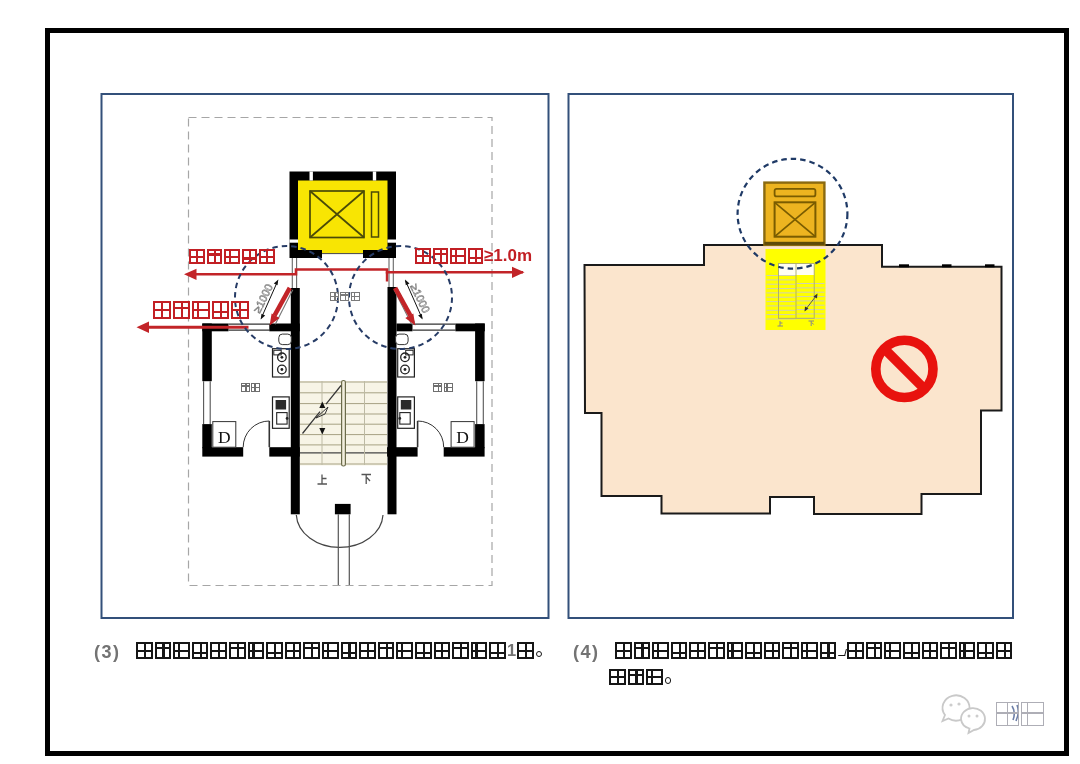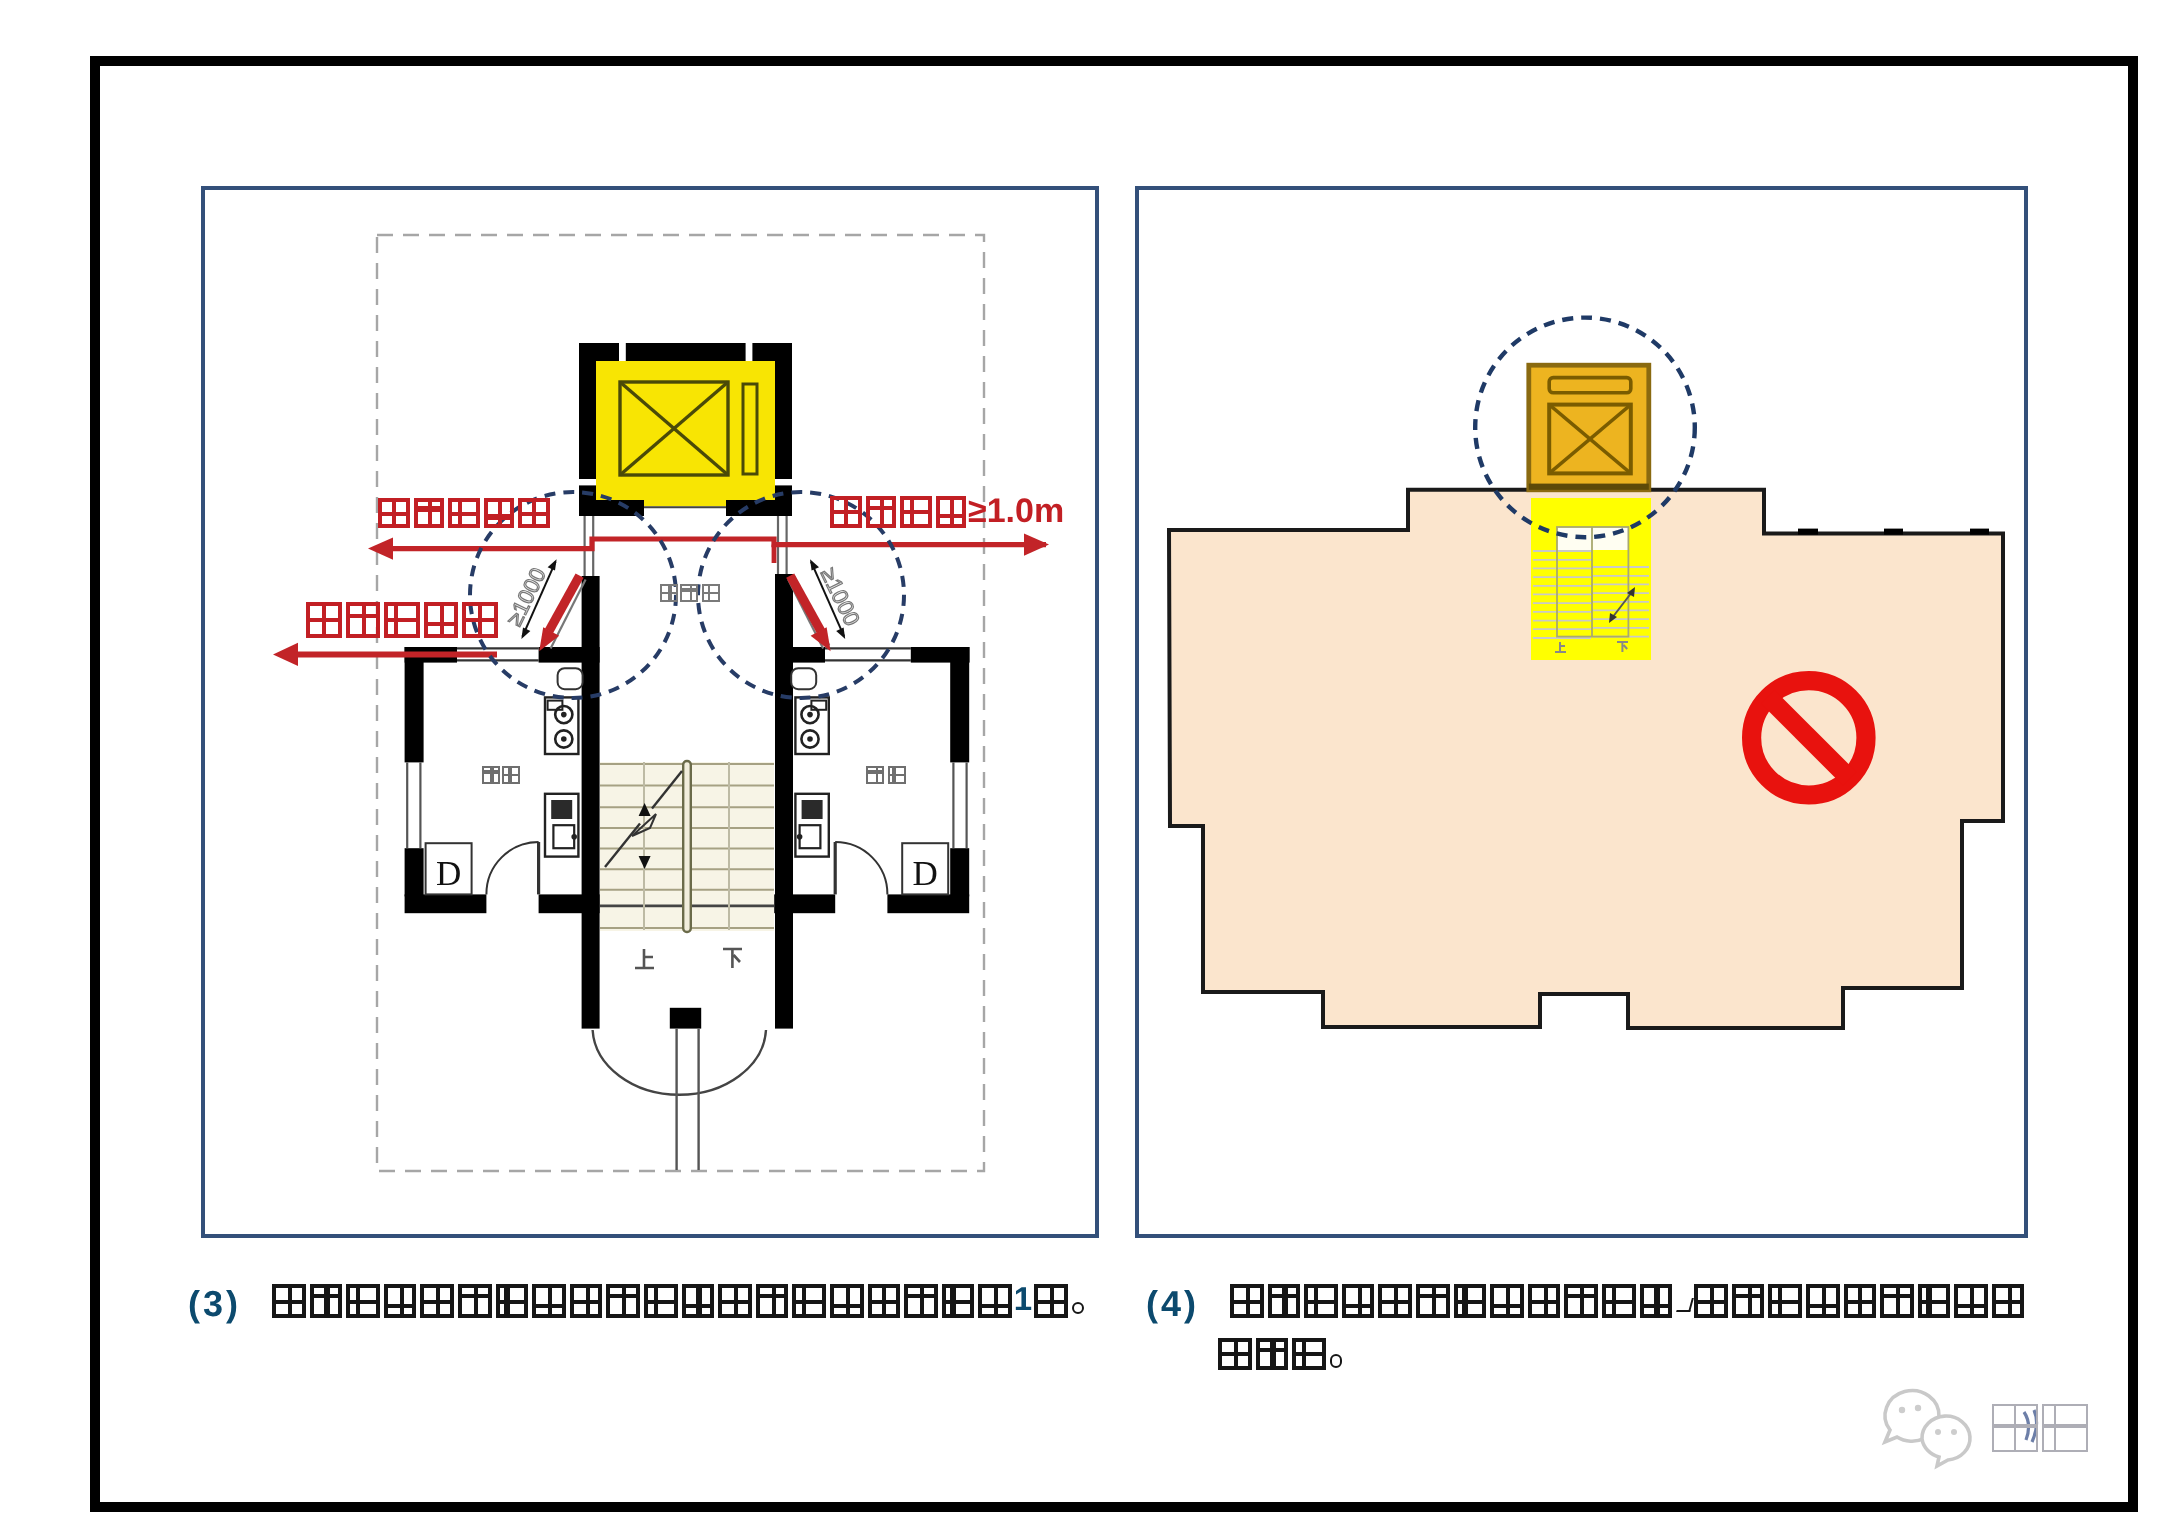--- a/index.html
+++ b/index.html
@@ -6,21 +6,21 @@
 .abs{position:absolute}
 i.g{display:inline-block;position:relative;box-sizing:border-box;border:1.6px solid;vertical-align:top;margin:0 0.8px}
 i.g::before{content:"";position:absolute;left:0;right:0;top:44%;height:1.6px;background:currentColor}
 i.g::after{content:"";position:absolute;top:0;bottom:0;left:46%;width:1.6px;background:currentColor}
 i.gb::before{top:26%}
 i.gc::after{left:22%}
 i.gd::before{top:60%}
 .hv i.g{border-width:2.2px;margin:0 1px}
 .hv i.g::before{height:2.2px}
 .hv i.g::after{width:2.2px}
-.cap{position:absolute;font-weight:bold;color:#0c4a6e;font-size:17px;letter-spacing:0}
+.cap{position:absolute;font-weight:bold;color:#737373;font-size:17px;letter-spacing:0}
 </style></head>
 <body>
 
 <div class="abs" style="left:45px;top:28px;width:1013.5px;height:717.5px;border:5px solid #000"></div>
 <svg class="abs" style="left:0;top:0" width="1080" height="764" viewBox="0 0 1080 764">
 
 <g>
       <rect x="101.5" y="94" width="447" height="524" fill="#fff" stroke="#33507a" stroke-width="2"></rect>
     </g>
 

